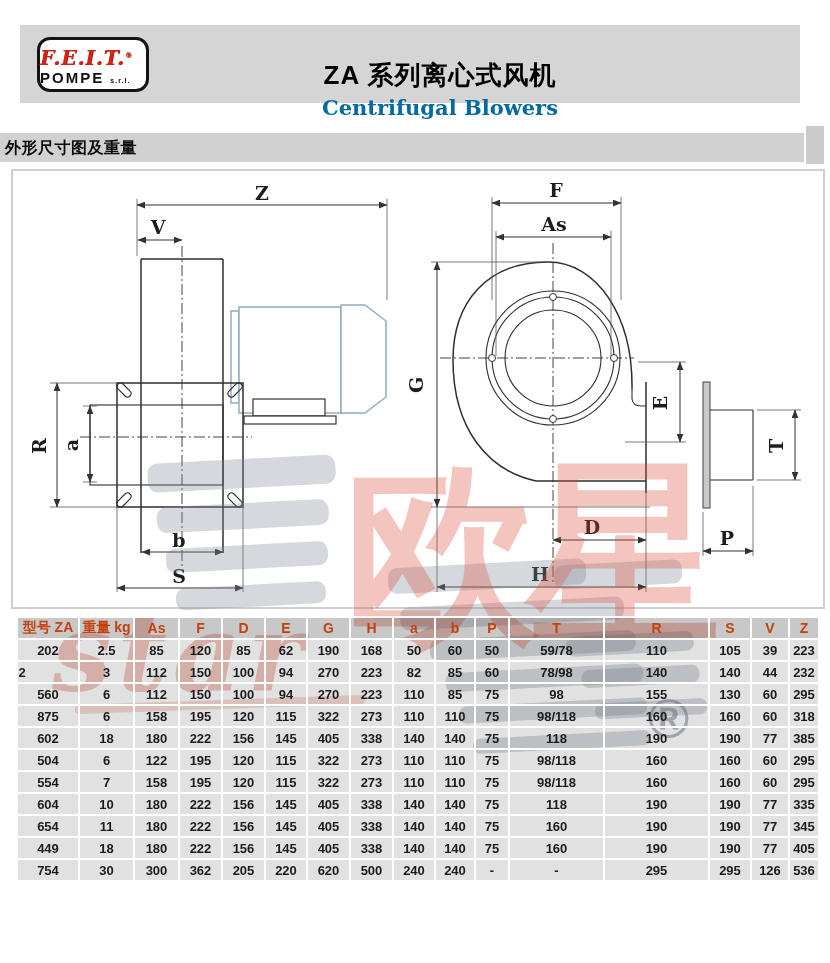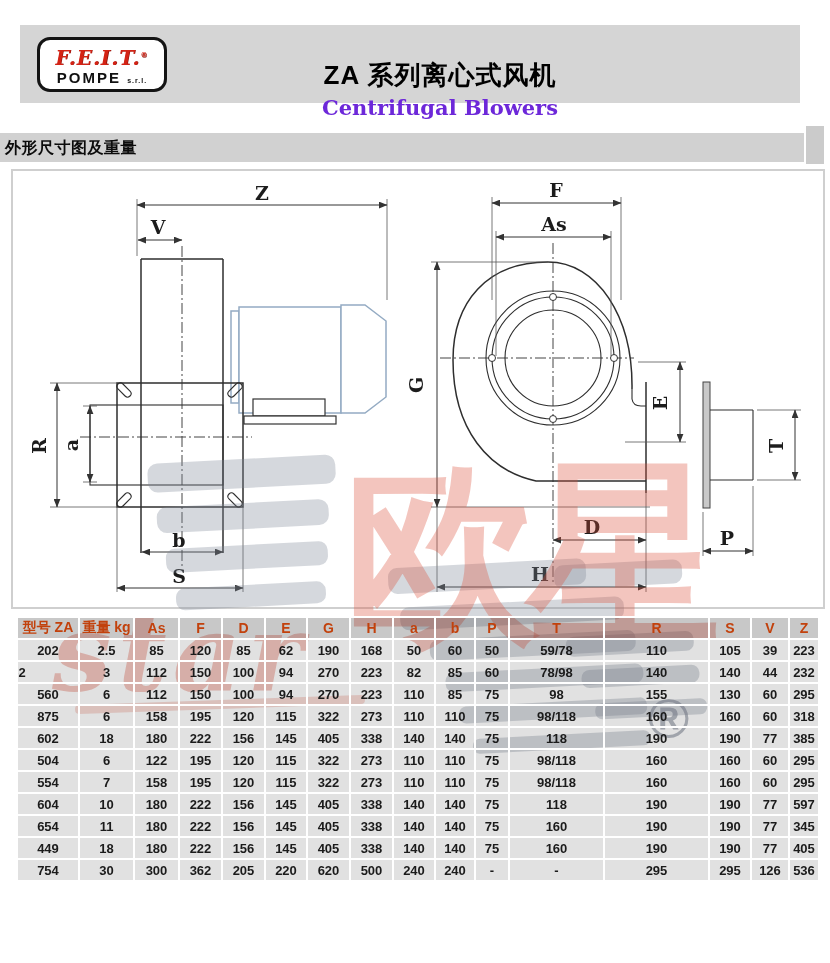--- a/index.html
+++ b/index.html
@@ -1,31 +1,31 @@
 <!DOCTYPE html>
 <html><head>
 <meta charset="utf-8">
 <style>
   html,body{margin:0;padding:0;background:#fff;}
   .page{position:relative;width:830px;height:963px;background:#ffffff;overflow:hidden;
         font-family:"Liberation Sans",sans-serif;}
 
   
   .header-band{position:absolute;left:20px;top:25px;width:780px;height:78px;background:#d5d5d5;}
-  .logo-box{position:absolute;left:17px;top:12px;width:130px;height:55px;background:#ffffff;
-            border:3px solid #141414;border-radius:13px;text-align:center;box-sizing:border-box;}
+  .logo-box{position:absolute;left:17px;top:12px;width:112px;height:55px;background:#ffffff;
+            border:3px solid #141414;border-radius:13px;text-align:left;box-sizing:border-box;}
   .logo-brand{font-family:"DejaVu Serif",serif;font-style:italic;font-weight:bold;
               font-size:20px;line-height:24px;margin-top:3px;color:#d42315;letter-spacing:1px;
               text-shadow:0.6px 0.6px 0 #7d0f08;}
   .logo-reg{font-size:7px;vertical-align:super;color:#d42315;}
   .logo-sub{font-size:15px;font-weight:bold;letter-spacing:2px;color:#111;line-height:16px;}
   .logo-srl{font-size:7px;font-weight:bold;letter-spacing:1px;}
   .titles{position:absolute;left:120px;top:25px;width:600px;height:78px;text-align:center;}
   .title-zh{margin-top:8px;font-size:26px;font-weight:bold;color:#000;letter-spacing:1px;}
-  .title-en{font-family:"DejaVu Serif",serif;font-size:21px;font-weight:bold;color:#6d28d9;margin-top:2px;}
+  .title-en{font-family:"DejaVu Serif",serif;font-size:21px;font-weight:bold;color:#0369a1;margin-top:2px;}
 
   
   .section-bar{position:absolute;left:0;top:133px;width:804px;height:29px;background:#d1d1d1;}
   .section-bar span{display:inline-block;font-size:16px;font-weight:bold;color:#0b0b0b;
                     line-height:29px;padding-left:5px;letter-spacing:0.5px;}
   .corner-block{position:absolute;left:806px;top:126px;width:18px;height:38px;background:#cbcbcb;}
 
   
   svg.drawing{position:absolute;left:0;top:0;}
   .dim{stroke:#333;stroke-width:1;fill:none;}
@@ -392,21 +392,21 @@
           <td>145</td>
           <td>405</td>
           <td>338</td>
           <td>140</td>
           <td>140</td>
           <td>75</td>
           <td>118</td>
           <td>190</td>
           <td>190</td>
           <td>77</td>
-          <td>597</td>
+          <td>335</td>
         </tr>
         <tr>
           <td>654</td>
           <td>11</td>
           <td>180</td>
           <td>222</td>
           <td>156</td>
           <td>145</td>
           <td>405</td>
           <td>338</td>

